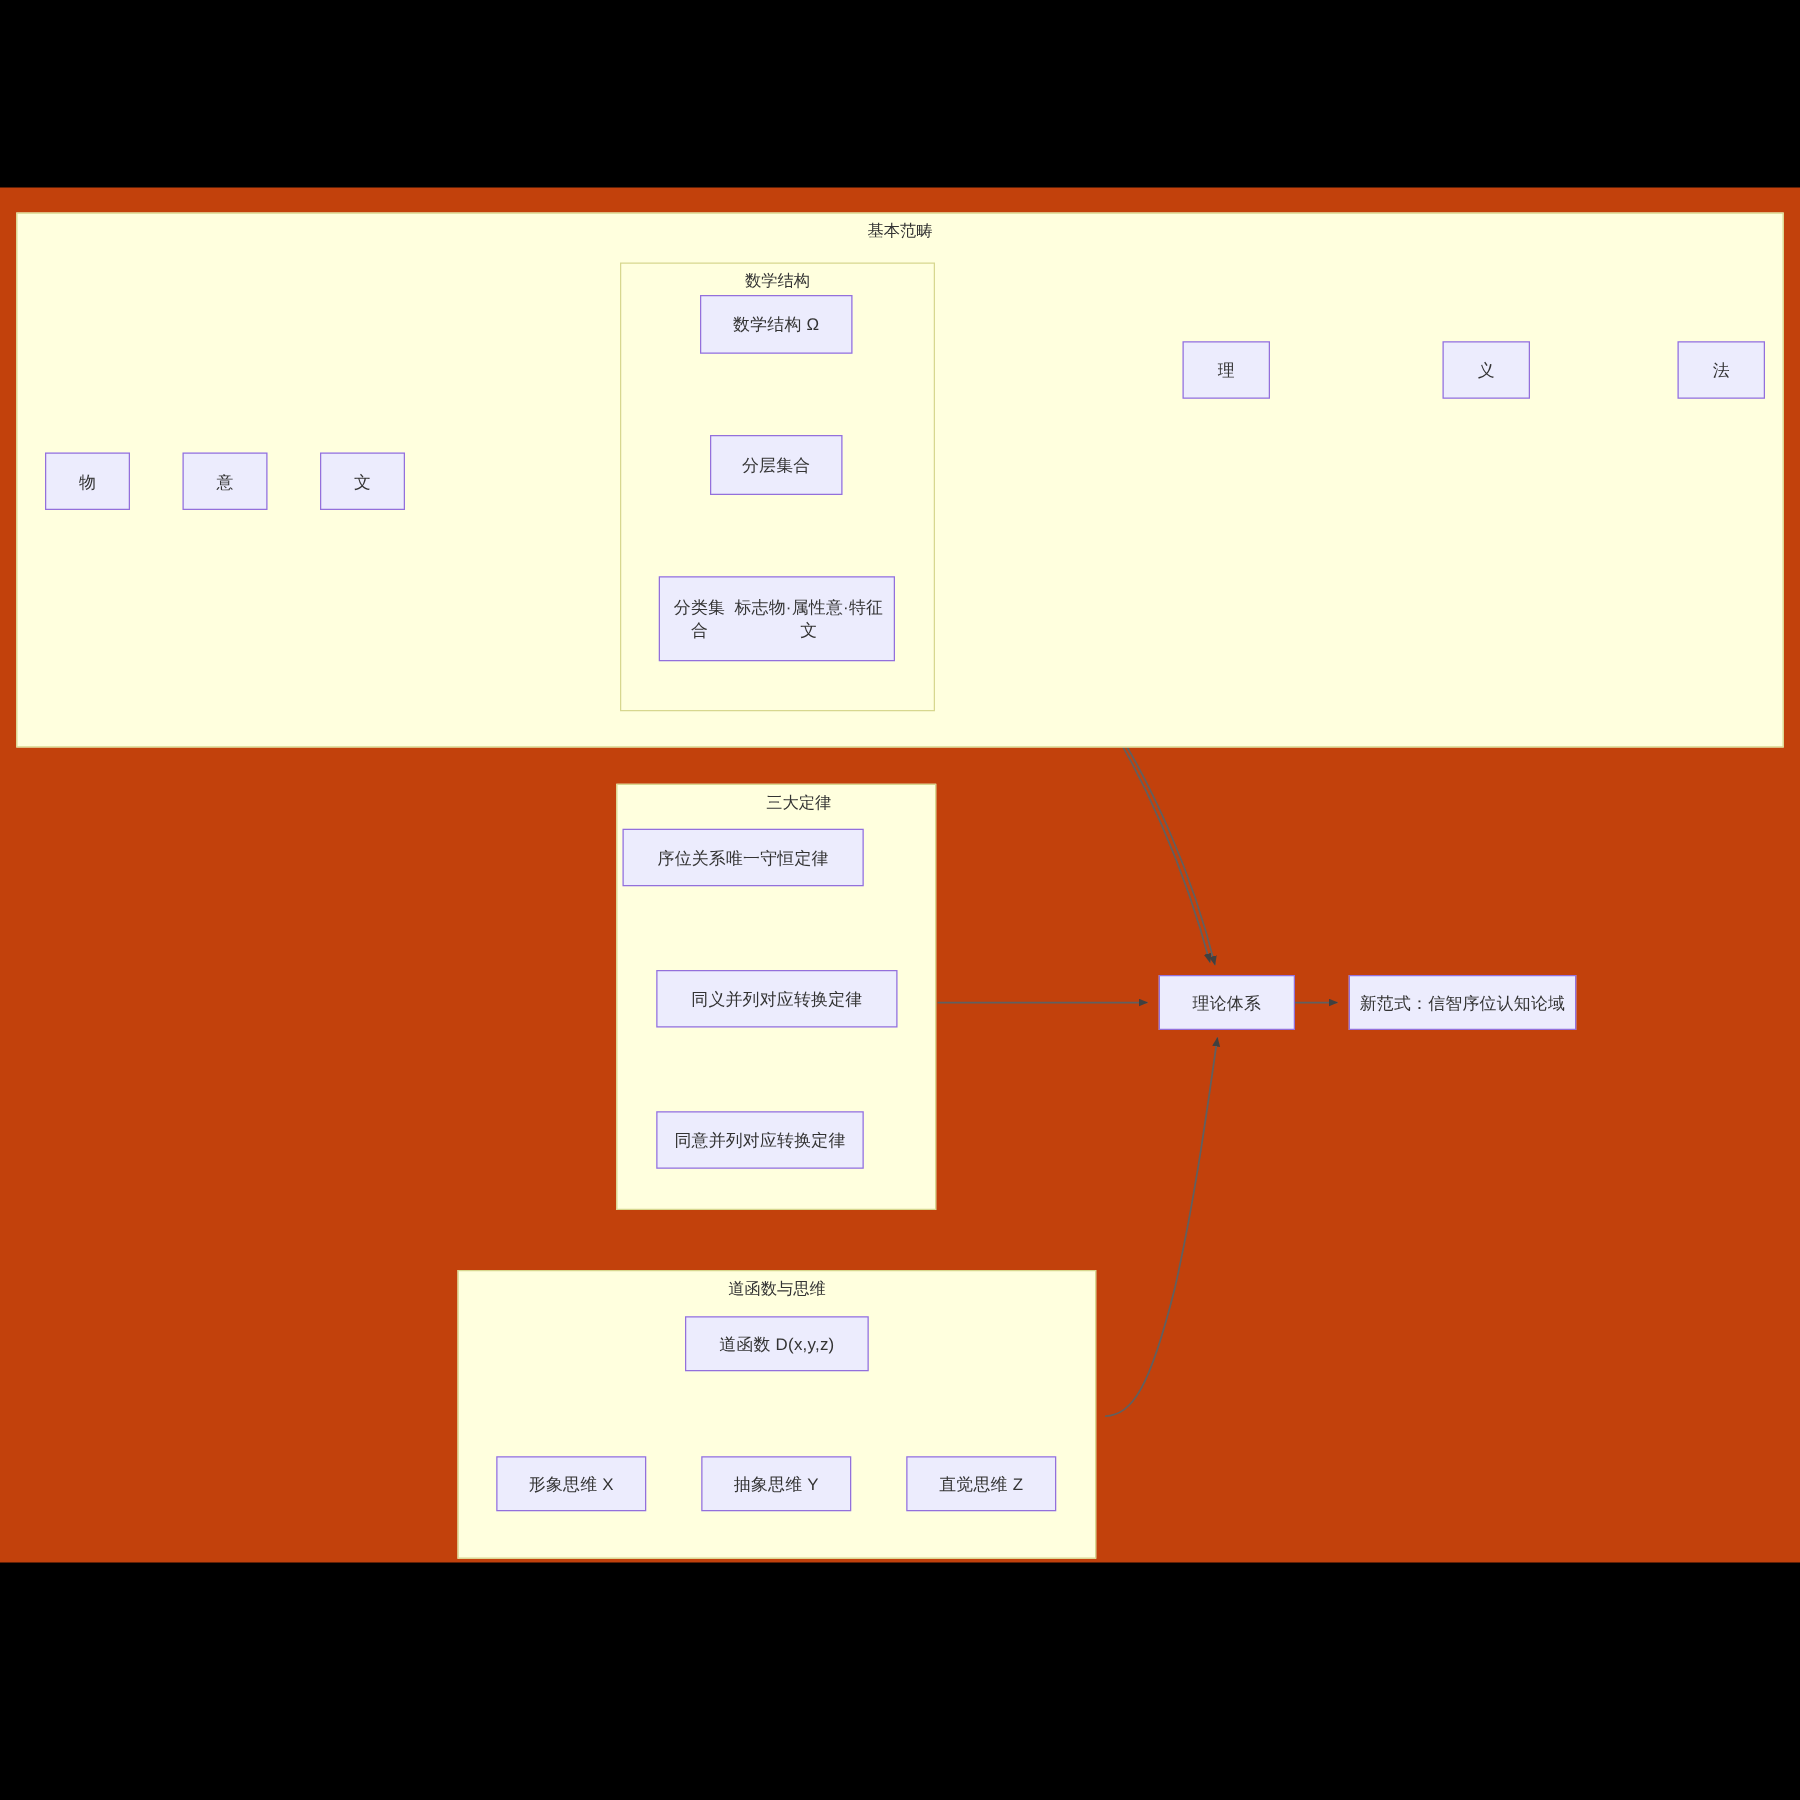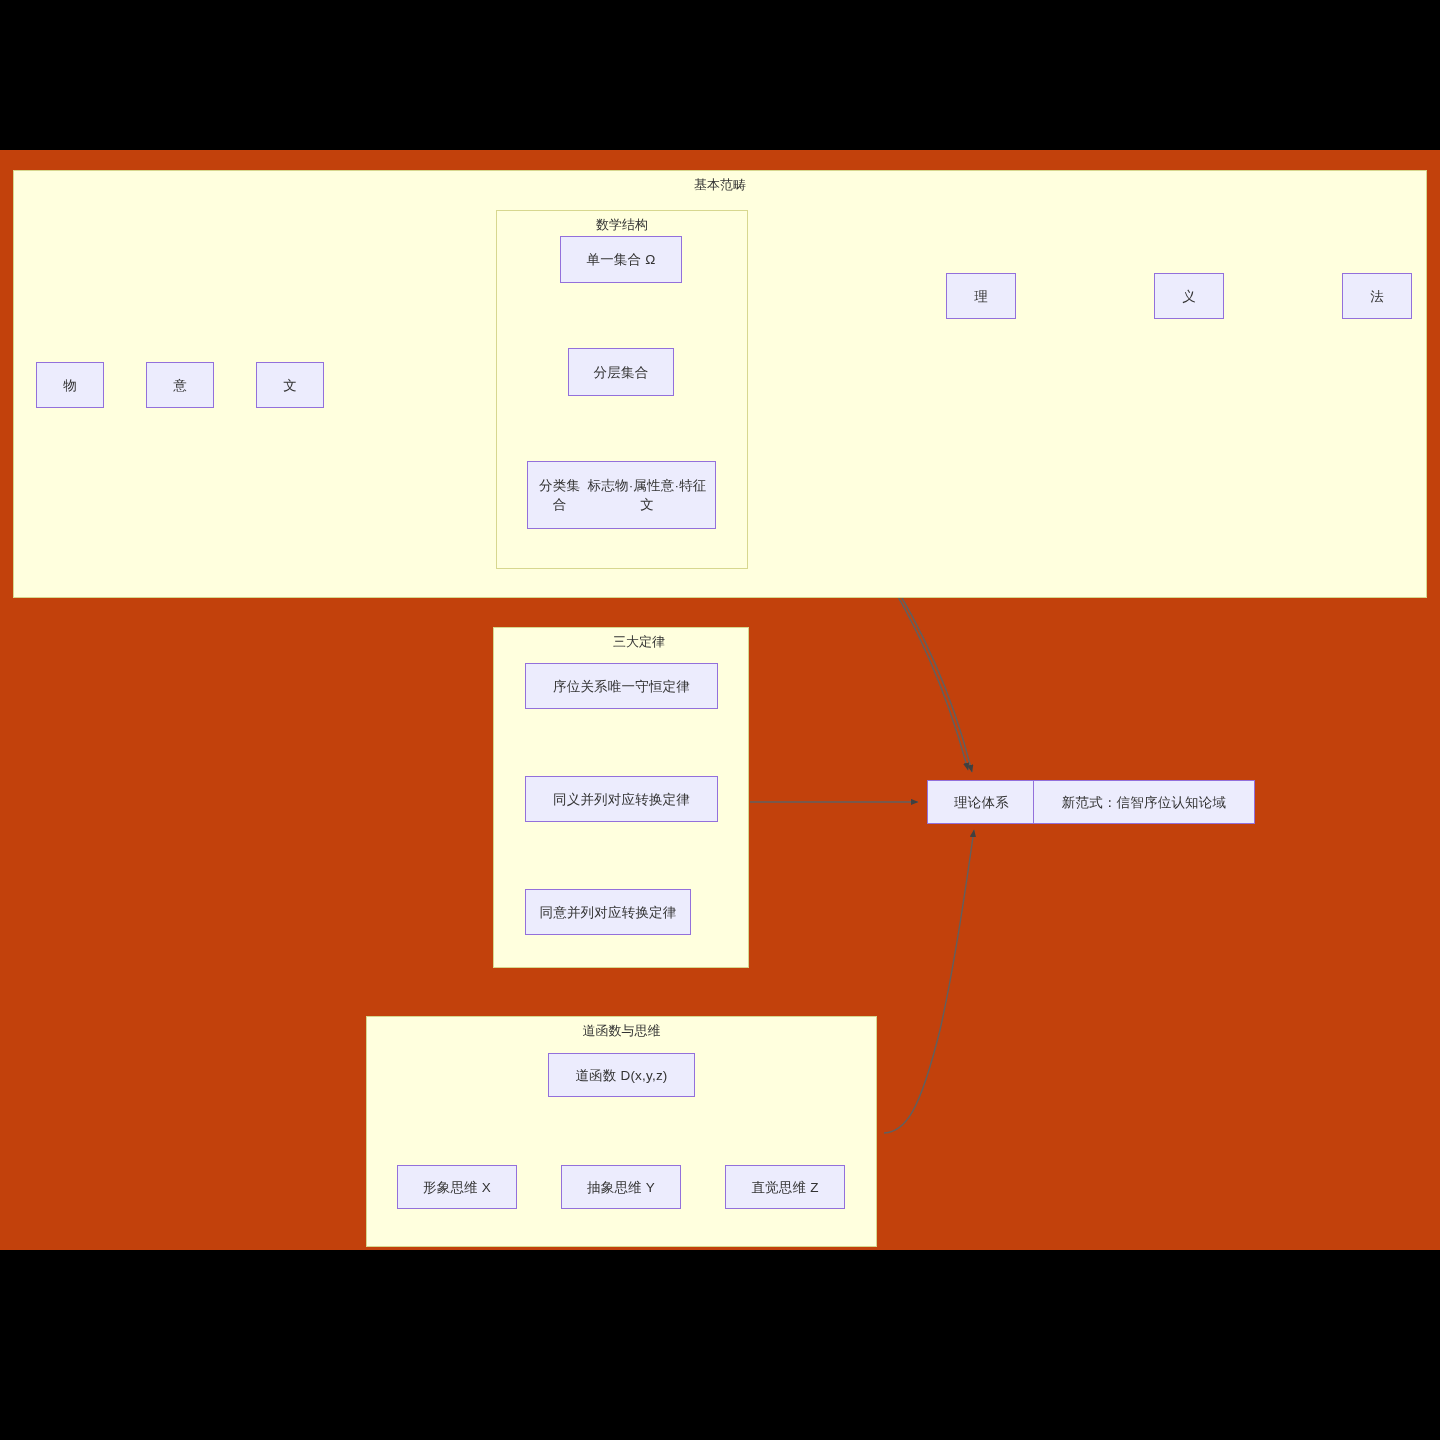--- a/index.html
+++ b/index.html
@@ -124,21 +124,21 @@
 
   <div class="node" style="left:146px;top:212px;width:68px;height:46px;">
     <span>意</span>
   </div>
 
   <div class="node" style="left:256px;top:212px;width:68px;height:46px;">
     <span>文</span>
   </div>
 
   <div class="node" style="left:560px;top:86px;width:122px;height:47px;">
-    <span>单一集合 Ω</span>
+    <span>数学结构 Ω</span>
   </div>
 
   <div class="node" style="left:568px;top:198px;width:106px;height:48px;">
     <span>分层集合</span>
   </div>
 
   <div class="node" style="left:527px;top:311px;width:189px;height:68px;flex-direction:row;">
     <span>分类集合</span>
     <span class="l2">标志物·属性意·特征文</span>
   </div>
@@ -148,21 +148,21 @@
   </div>
 
   <div class="node" style="left:1154px;top:123px;width:70px;height:46px;">
     <span>义</span>
   </div>
 
   <div class="node" style="left:1342px;top:123px;width:70px;height:46px;">
     <span>法</span>
   </div>
 
-  <div class="node" style="left:525px;top:513px;width:193px;height:46px;">
+  <div class="node" style="left:498px;top:513px;width:193px;height:46px;">
     <span>序位关系唯一守恒定律</span>
   </div>
 
   <div class="node" style="left:525px;top:626px;width:193px;height:46px;">
     <span>同义并列对应转换定律</span>
   </div>
 
   <div class="node" style="left:525px;top:739px;width:166px;height:46px;">
     <span>同意并列对应转换定律</span>
   </div>
@@ -180,17 +180,17 @@
   </div>
 
   <div class="node" style="left:725px;top:1015px;width:120px;height:44px;">
     <span>直觉思维 Z</span>
   </div>
 
   <div class="node" style="left:927px;top:630px;width:109px;height:44px;">
     <span>理论体系</span>
   </div>
 
-  <div class="node" style="left:1033px;top:630px;width:222px;height:44px;">
+  <div class="node" style="left:1079px;top:630px;width:182px;height:44px;">
     <span>新范式：信智序位认知论域</span>
   </div>
 
 </div>
 
 </body></html>

